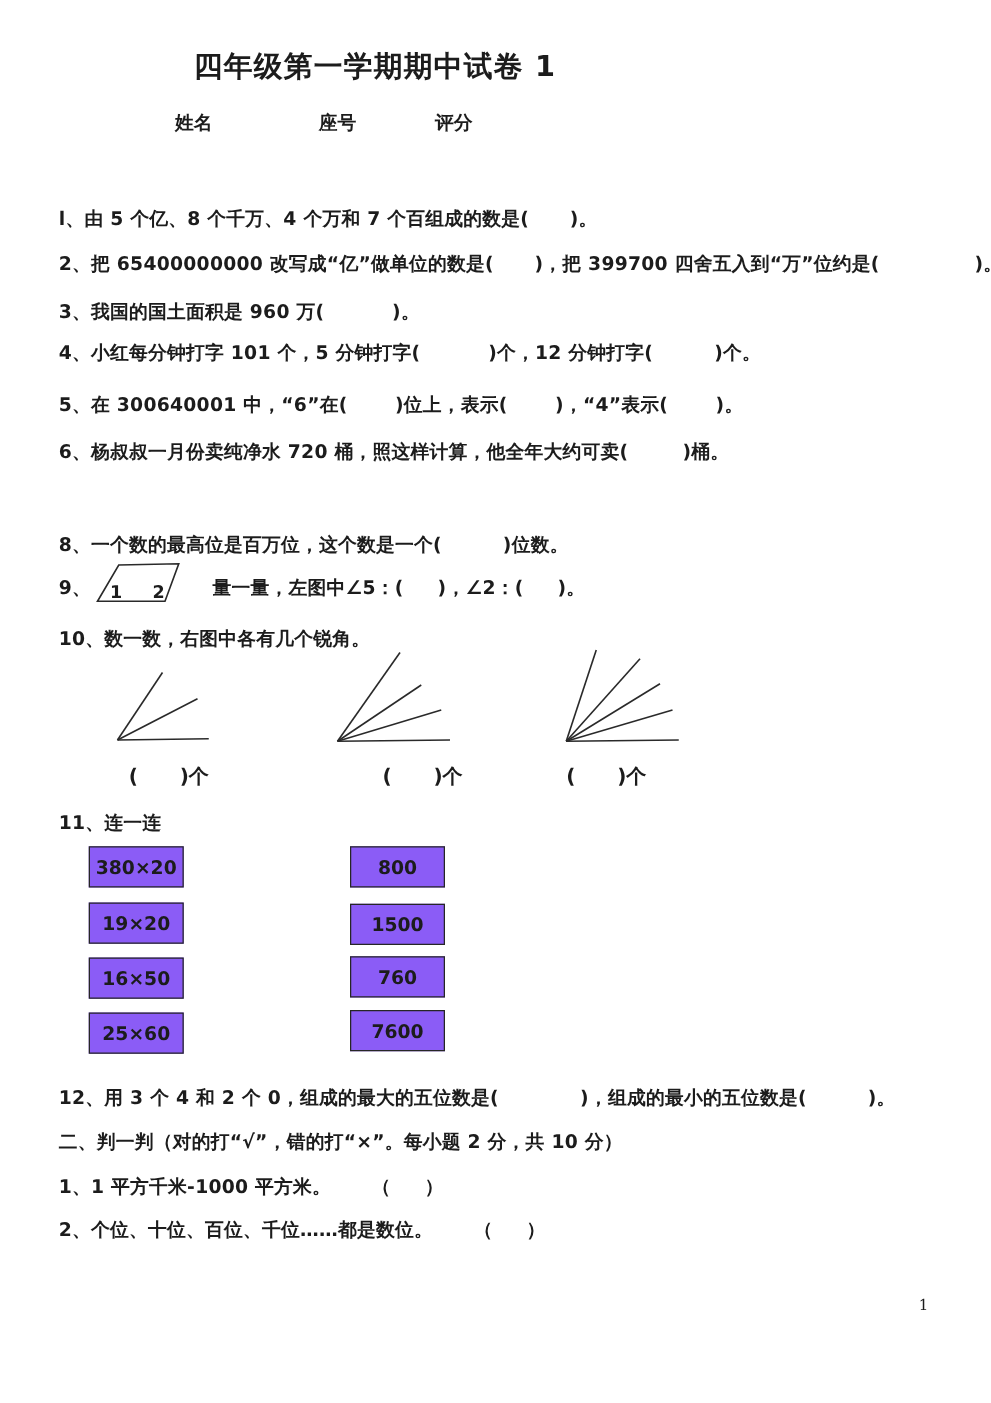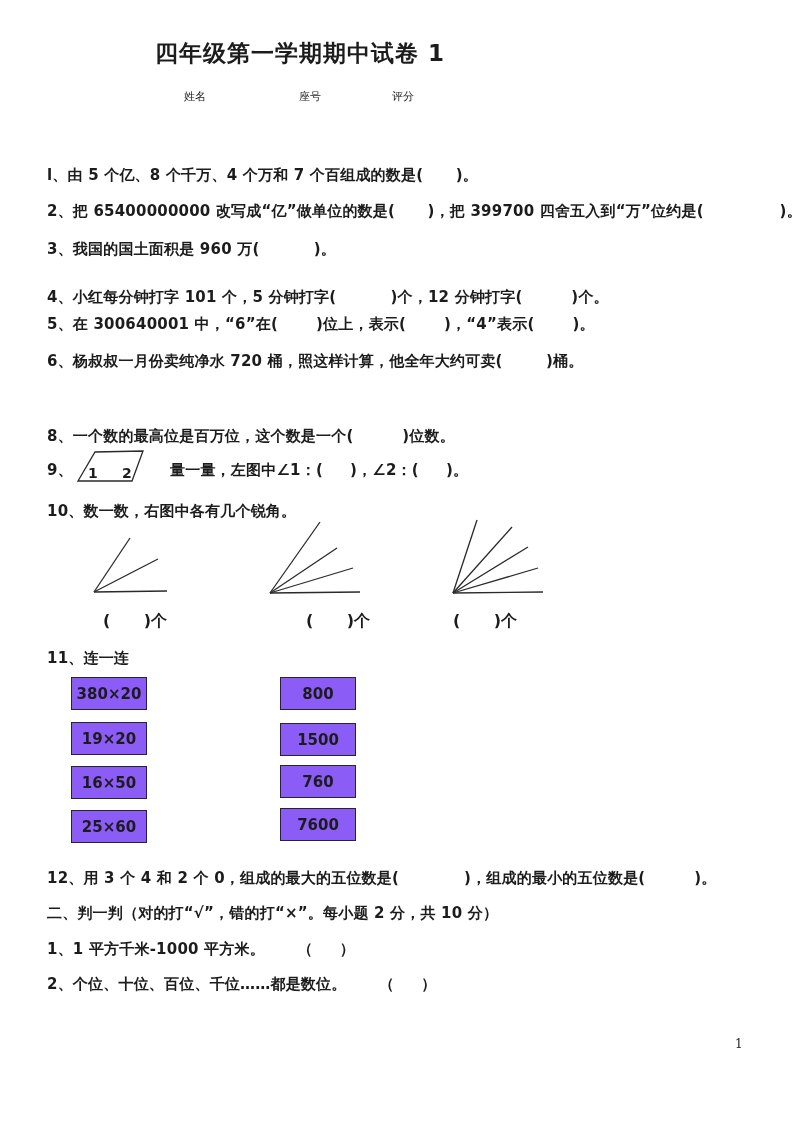--- a/index.html
+++ b/index.html
@@ -3,21 +3,21 @@
 <meta charset="utf-8">
 <style>
   html,body { margin:0; padding:0; background:#ffffff; }
   .page {
     position:relative; width:793px; height:1122px; background:#ffffff;
     font-family:"DejaVu Sans","Liberation Sans",sans-serif;
     color:#1c1c1c; overflow:hidden;
   }
   .line { position:absolute; left:47px; font-size:15px; font-weight:700; white-space:pre; letter-spacing:.2px; }
   .title { position:absolute; left:155px; top:38px; font-size:23px; font-weight:700; letter-spacing:1px; }
-  .hdr { position:absolute; top:89px; font-size:11px; font-weight:400;margin-left:44px; }
+  .hdr { position:absolute; top:89px; font-size:15px; font-weight:700; }
   .hdr.name { left:140px; } .hdr.seat { left:255px; } .hdr.score { left:348px; }
   .fig { position:absolute; }
   .fig line, .fig polygon { stroke:#2a2a2a; stroke-width:1.3; fill:none; }
   .fig text { font-family:"DejaVu Sans","Liberation Sans",sans-serif; font-size:14px; font-weight:700; fill:#1c1c1c; }
   .cnt { position:absolute; top:611px; font-size:16px; font-weight:700; white-space:pre; }
   .mbox {
     position:absolute; width:74px; height:31px; border:1.6px solid #262626;
     display:flex; align-items:center; justify-content:center;
     font-size:15px; font-weight:700; background:#8b5cf6;
   }
@@ -31,32 +31,32 @@
   <div class="title">四年级第一学期期中试卷 1</div>
 
   <span class="hdr name">姓名</span>
   <span class="hdr seat">座号</span>
   <span class="hdr score">评分</span>
 
 
   <div class="line" style="top:166px">l、由 5 个亿、8 个千万、4 个万和 7 个百组成的数是(      )。</div>
   <div class="line" style="top:202px">2、把 65400000000 改写成“亿”做单位的数是(      )，把 399700 四舍五入到“万”位约是(              )。</div>
   <div class="line" style="top:240px">3、我国的国土面积是 960 万(          )。</div>
-  <div class="line" style="top:288px">4、小红每分钟打字 101 个，5 分钟打字(          )个，12 分钟打字(         )个。</div>
+  <div class="line" style="top:273px">4、小红每分钟打字 101 个，5 分钟打字(          )个，12 分钟打字(         )个。</div>
   <div class="line" style="top:315px">5、在 300640001 中，“6”在(       )位上，表示(       )，“4”表示(       )。</div>
   <div class="line" style="top:352px">6、杨叔叔一月份卖纯净水 720 桶，照这样计算，他全年大约可卖(        )桶。</div>
   <div class="line" style="top:427px">8、一个数的最高位是百万位，这个数是一个(         )位数。</div>
 
   <div class="line" style="top:461px">9、</div>
   <svg class="fig" style="left:70px; top:444px;" width="90" height="44">
     <polygon points="8,37 25,8 73,7 62,37"></polygon>
     <text x="18" y="34">1</text>
     <text x="52" y="34">2</text>
   </svg>
-  <div class="line" style="left:170px; top:461px">量一量，左图中∠1：(     )，∠2：(     )。</div>
+  <div class="line" style="left:170px; top:461px">量一量，左图中∠5：(     )，∠2：(     )。</div>
 
   <div class="line" style="top:502px">10、数一数，右图中各有几个锐角。</div>
 
   <svg class="fig" style="left:85px; top:523px;" width="95" height="75">
     <line x1="9" y1="69" x2="82" y2="68"></line>
     <line x1="9" y1="69" x2="73" y2="36"></line>
     <line x1="9" y1="69" x2="45" y2="15"></line>
   </svg>
   <svg class="fig" style="left:260px; top:515px;" width="105" height="82">
     <line x1="10" y1="78" x2="100" y2="77"></line>

